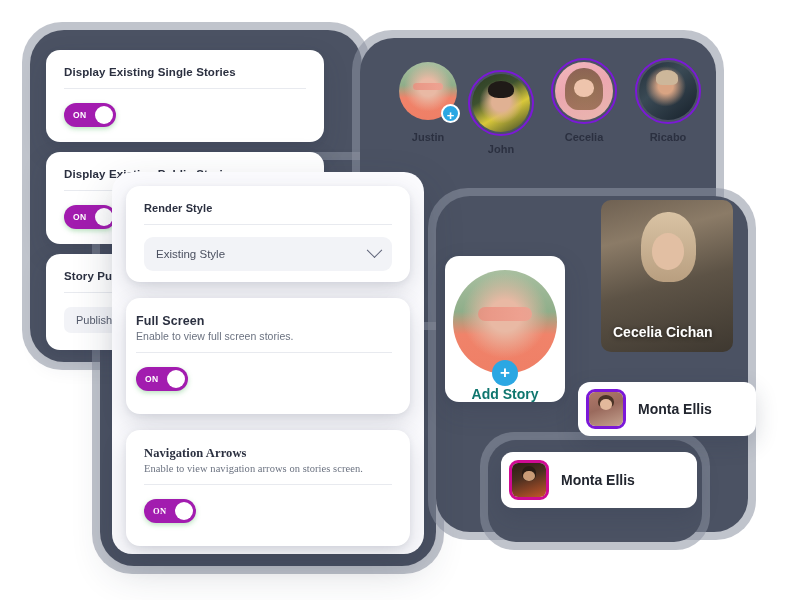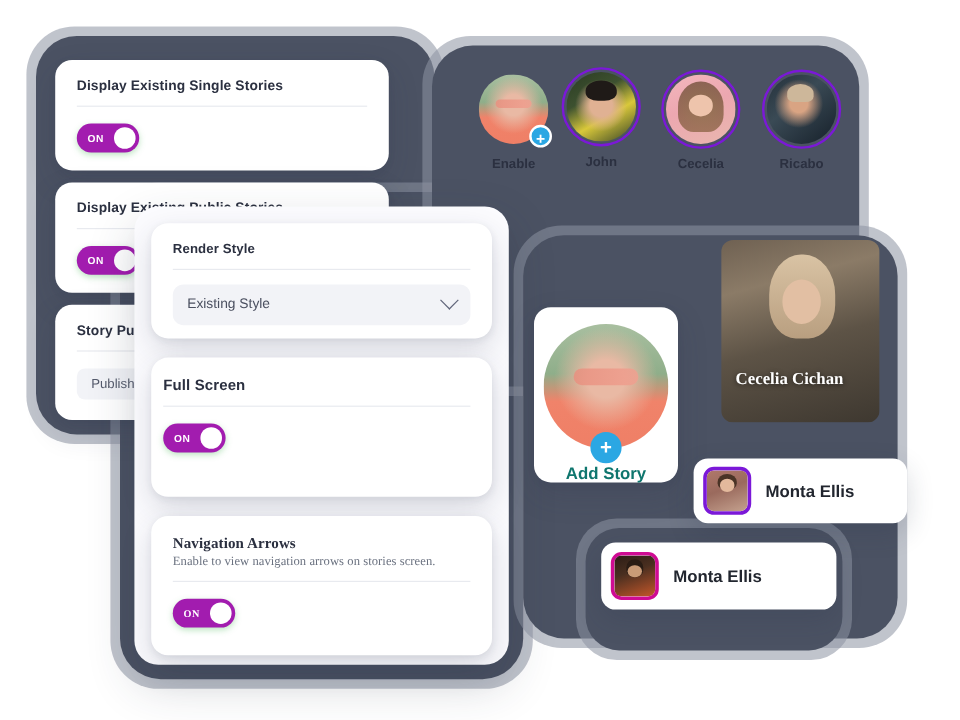--- a/index.html
+++ b/index.html
@@ -83,23 +83,22 @@
   .addstory .plusbig{
     position:absolute;left:50%;transform:translateX(-50%);bottom:-12px;
     width:26px;height:26px;border-radius:50%;background:#2ba7e3;color:#fff;
     font-size:17px;line-height:26px;text-align:center;font-weight:700;
   }
   .addstory .lab{margin-top:12px;font-size:14px;font-weight:700;color:#0f766e;}
 
   
   .bigstory{position:absolute;border-radius:10px;overflow:hidden;}
   .bigstory .cap{
-    position:absolute;left:12px;bottom:27px;color:#fff;font-size:14px;font-weight:700;
+    position:absolute;left:12px;bottom:12px;color:#fff;font-size:14px;font-weight:700;
     text-shadow:0 1px 4px rgba(0,0,0,.6);
-    font-family:Liberation Serif, serif;
   }
 
   
   .namerow{position:absolute;background:#fff;border-radius:12px;display:flex;align-items:center;
     box-shadow:0 8px 22px rgba(40,48,70,.18);}
   .namerow .thumb{width:40px;height:40px;border-radius:9px;box-sizing:border-box;border:3px solid #7b18d8;overflow:hidden;margin-left:8px;}
   .namerow .thumb.magenta{border-color:#cf0b93;}
   .namerow .nm{margin-left:12px;font-size:14px;font-weight:700;color:#22262f;}
 
   
@@ -187,24 +186,24 @@
     </div>
   </div>
 
   <div class="story" style="left:395px;top:58px;">
     <div class="ring noring">
       <div class="ava">
           <div class="ph ph-justin"></div>
         </div>
       <div class="plus">+</div>
     </div>
-    <div class="story-name">Enable</div>
-  </div>
-
-  <div class="story" style="left:468px;top:56px;">
+    <div class="story-name">Justin</div>
+  </div>
+
+  <div class="story" style="left:468px;top:70px;">
     <div class="ring">
       <div class="ava">
           <div class="ph ph-john"></div>
         </div>
     </div>
     <div class="story-name">John</div>
   </div>
 
   <div class="story" style="left:551px;top:58px;">
     <div class="ring">
@@ -238,20 +237,21 @@
       <div class="select" style="margin-top:12px;">
         <span>Existing Style</span>
         <span class="chev"></span>
       </div>
     </div>
   </div>
 
   <div class="card" style="left:126px;top:298px;width:284px;height:116px;">
     <div style="padding:16px 18px 0 10px;">
       <div class="card-title" style="font-size:12.5px;">Full Screen</div>
+      <div class="card-sub">Enable to view full screen stories.</div>
       <div class="rule"></div>
       <div class="toggle" style="margin-top:14px;">
         <span class="lbl">ON</span>
         <span class="knob"></span>
       </div>
     </div>
   </div>
 
   <div class="card" style="left:126px;top:430px;width:284px;height:116px;font-family:Liberation Serif, serif;">
     <div style="padding:16px 18px 0 18px;">

